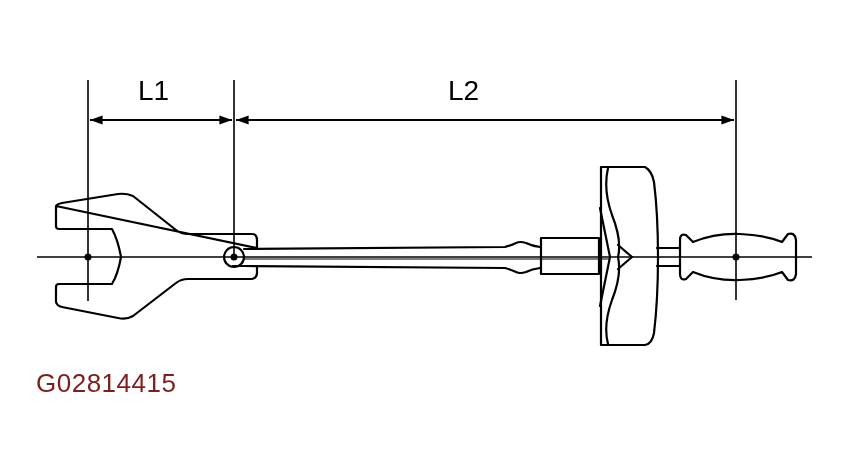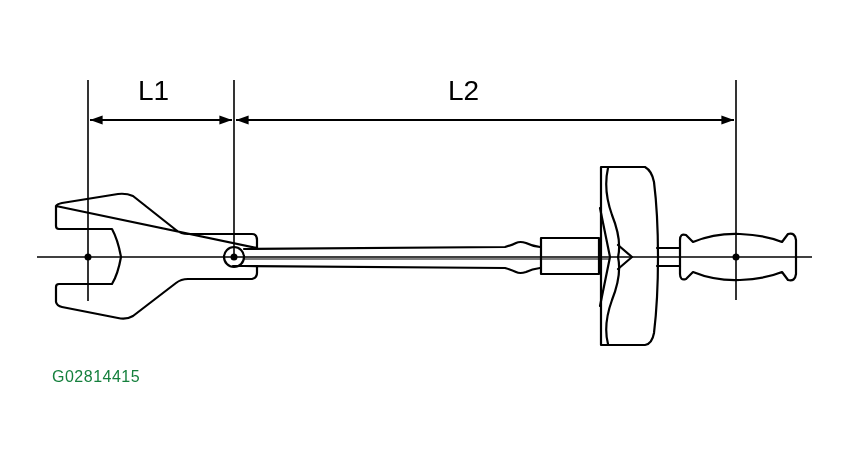--- a/index.html
+++ b/index.html
@@ -1,19 +1,19 @@
 <!DOCTYPE html>
 <html><head>
 <meta charset="utf-8">
 <style>
   html, body { margin: 0; padding: 0; background: #ffffff; }
   body { width: 847px; height: 465px; position: relative; overflow: hidden; }
   #diagram { position: absolute; left: 0; top: 0; }
   .lbl { font-family: "Liberation Sans", sans-serif; font-size: 28px; fill: #000; }
-  .code { position: absolute; left: 52px; top: 368px; font-family: "Liberation Sans", sans-serif; font-size: 16px; color: #15803d; letter-spacing: 0.5px; }
+  .code { position: absolute; left: 36px; top: 368px; font-family: "Liberation Sans", sans-serif; font-size: 26px; color: #7f1d1d; letter-spacing: 0.5px; }
   .stroke { fill: none; stroke: #000; stroke-width: 2.2; stroke-linejoin: round; stroke-linecap: round; }
   .thin { fill: none; stroke: #000; stroke-width: 1.6; }
 </style>
 </head>
 <body>
 
 <svg id="diagram" width="847" height="465" viewBox="0 0 847 465" xmlns="http://www.w3.org/2000/svg">
   <defs>
     <marker id="arrow" viewBox="0 0 10 10" refX="10" refY="5" markerWidth="10" markerHeight="7" orient="auto-start-reverse">
       <path d="M0,1.5 L10,5 L0,8.5 z" fill="#000"></path>

